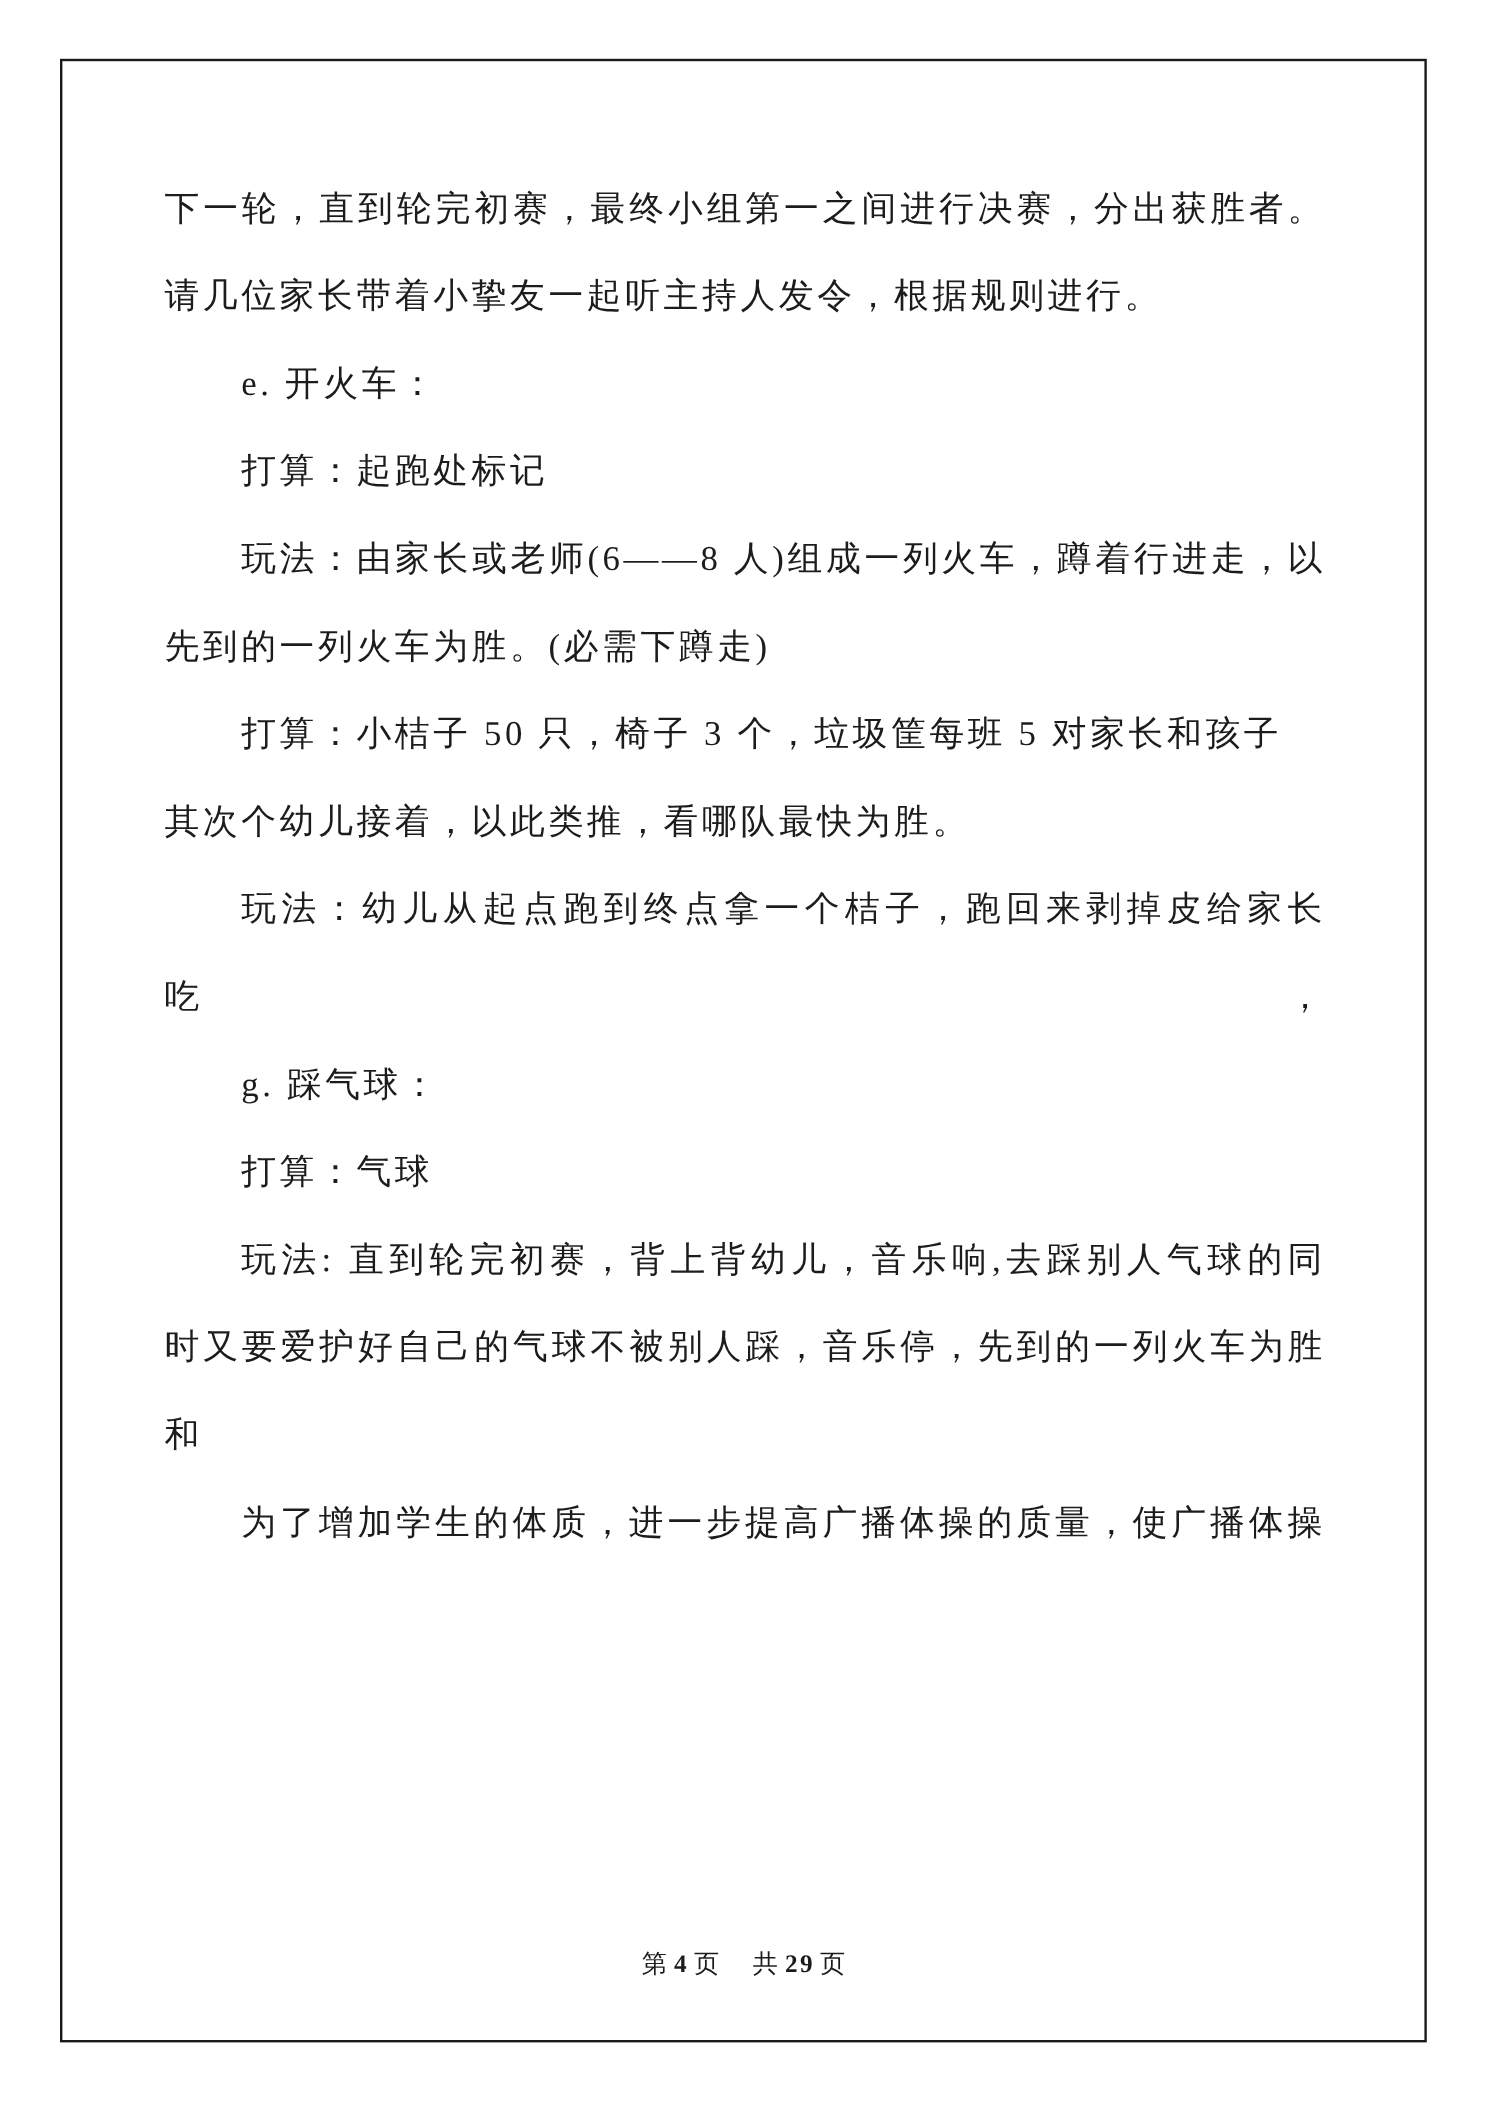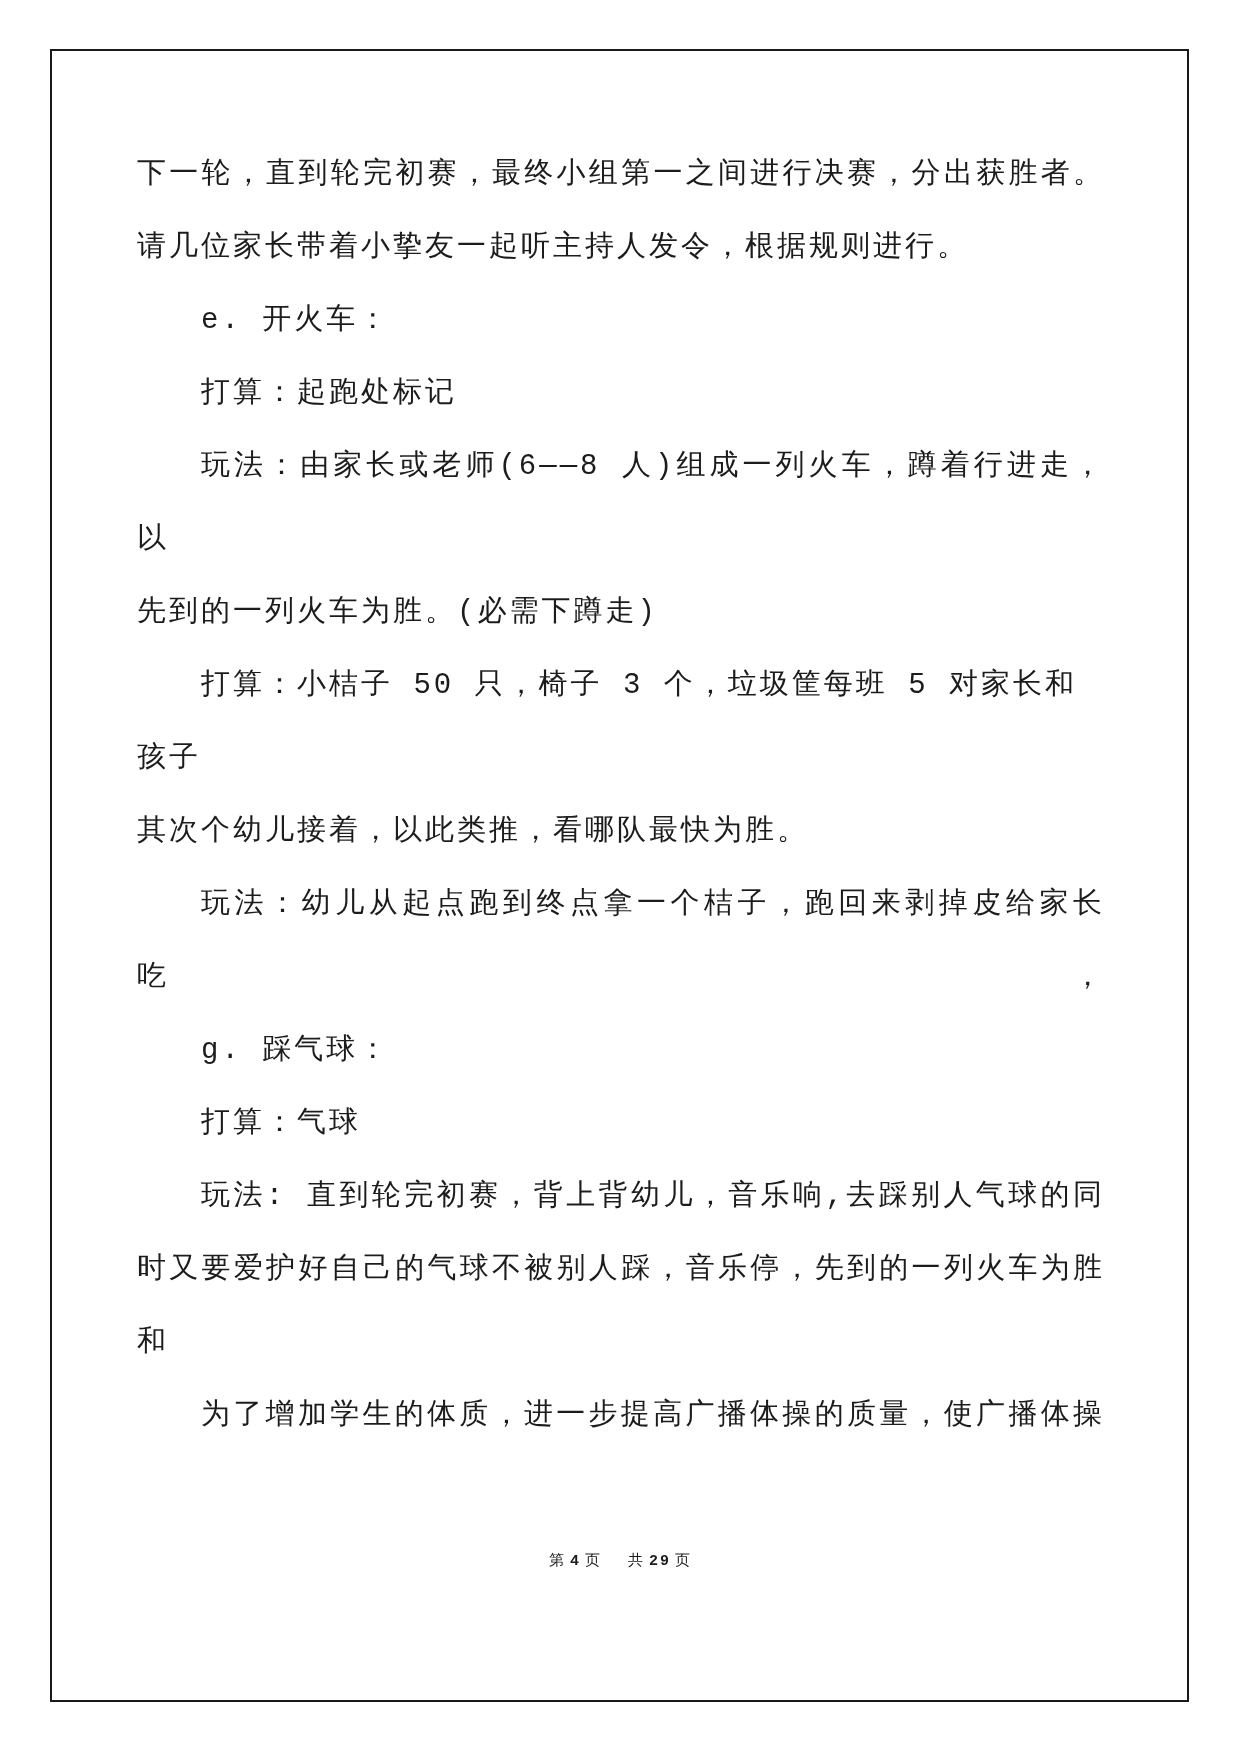--- a/index.html
+++ b/index.html
@@ -5,21 +5,21 @@
   html, body {
     margin: 0;
     padding: 0;
     background: #ffffff;
   }
   .page {
     position: relative;
     width: 1241px;
     height: 1754px;
     background: var(--bg, #ffffff);
-    font-family: Liberation Mono, monospace;
+    font-family: Liberation Serif, serif;
     overflow: hidden;
   }
   .frame {
     position: absolute;
     left: 50px;
     top: 49px;
     width: 1135px;
     height: 1649px;
     border: 2px solid var(--border, #1a1a1a);
     box-sizing: content-box;
@@ -41,24 +41,24 @@
     text-indent: 64px;
   }
   .line.fill {
     text-align: justify;
     text-align-last: justify;
   }
   .footer {
     position: absolute;
     left: 0;
     right: 0;
-    top: 1551px;
+    top: 1622px;
     text-align: center;
     color: var(--text, #1c1c1c);
-    font-size: 15px;
+    font-size: 21px;
     letter-spacing: 2px;
   }
   .footer .num {
     font-weight: bold;
     padding: 0 4px;
   }
   .footer .gap {
     display: inline-block;
     width: 26px;
   }

